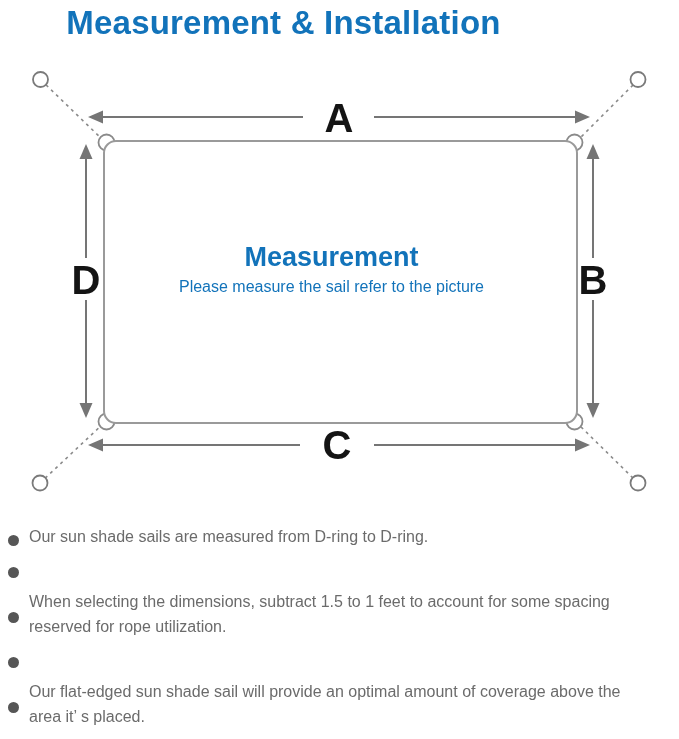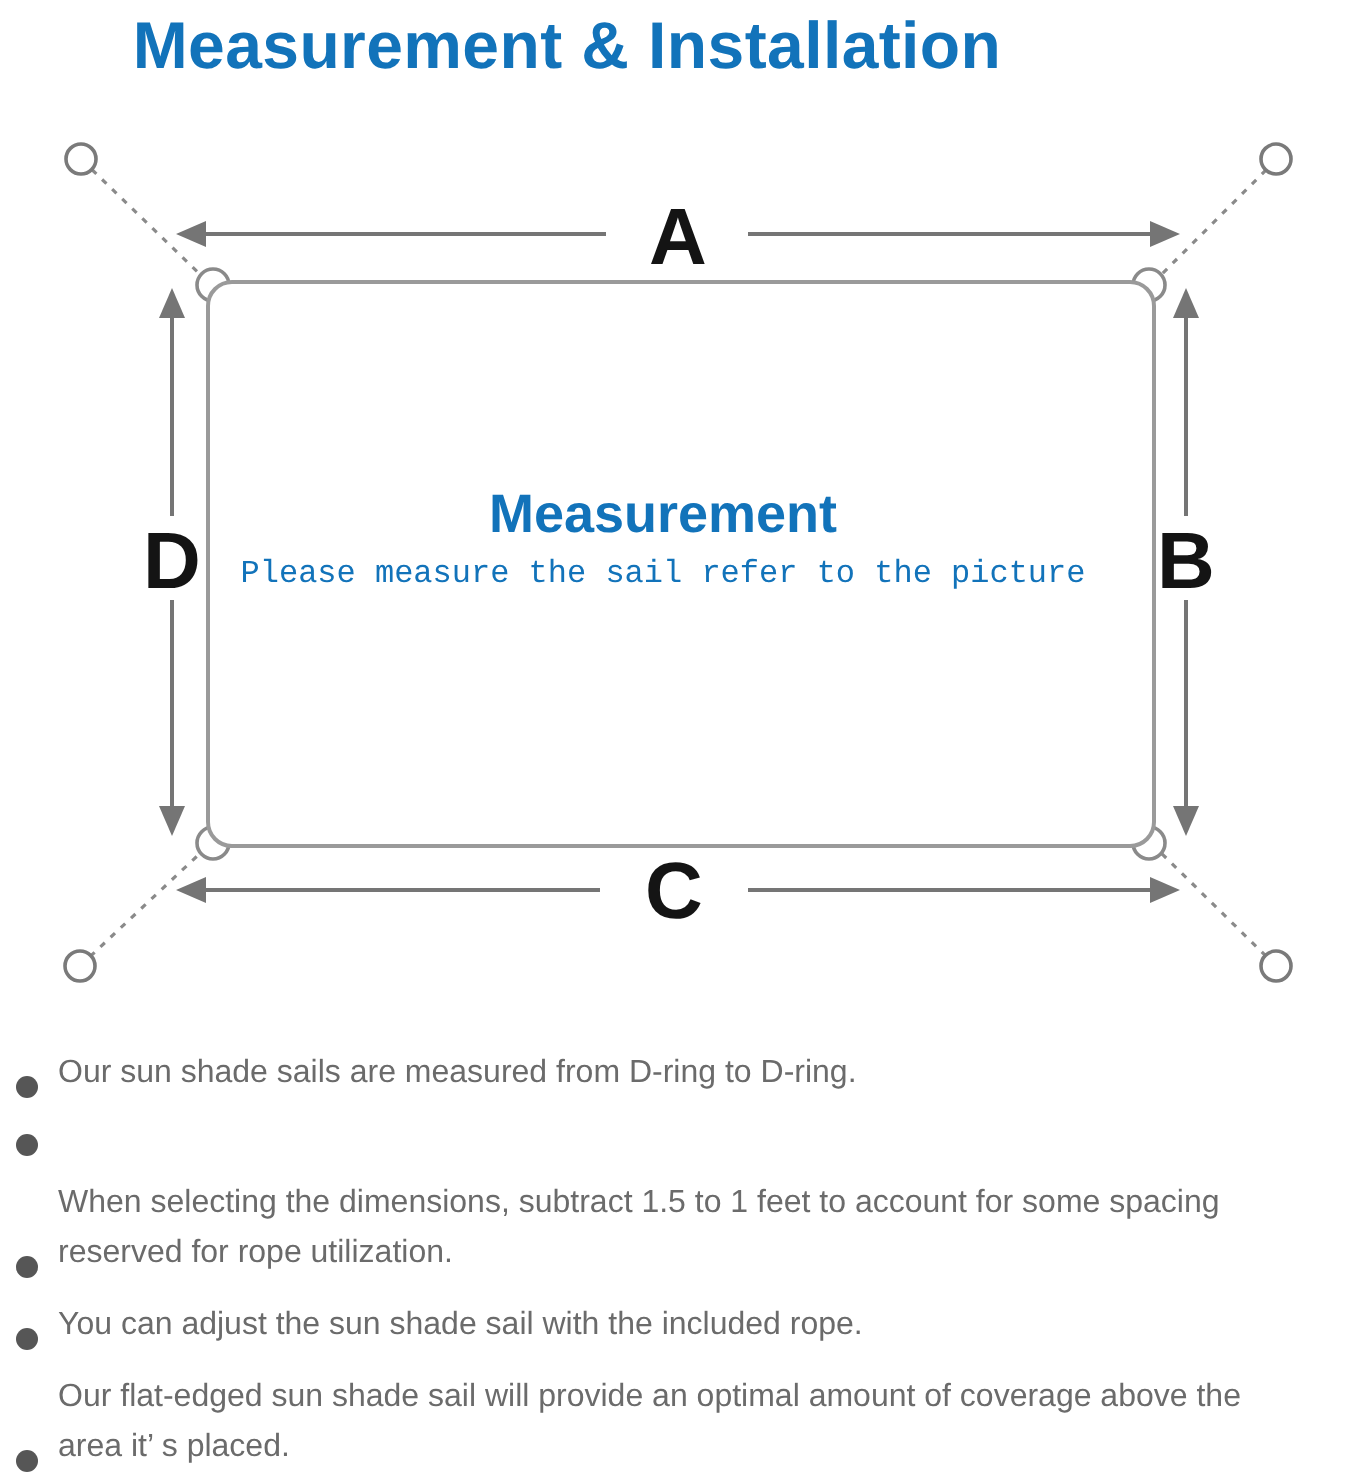--- a/index.html
+++ b/index.html
@@ -9,25 +9,25 @@
 
   .title{position:absolute;top:0;left:0;width:567px;text-align:center;
          font-size:33px;font-weight:700;color:#1273ba;line-height:46px;
          letter-spacing:0.2px;margin:0;}
 
   .diagram{position:absolute;top:60px;left:0;width:679px;height:460px;}
   .diagram svg{position:absolute;top:0;left:0;}
 
   .center-text{position:absolute;top:181px;left:0;width:663px;text-align:center;}
   .ct-title{font-size:27px;font-weight:700;color:#1273ba;line-height:32px;}
-  .ct-sub{font-size:16px;color:#1273ba;margin-top:4px;line-height:20px;font-family:Liberation Mono, monospace;}
+  .ct-sub{font-size:16px;color:#1273ba;margin-top:4px;line-height:20px;}
 
   .bullets{position:absolute;top:524px;left:8px;width:648px;margin:0;padding:0;
            list-style:none;}
-  .bullets li{display:flex;align-items:flex-end;margin:0 0 11px 0;}
+  .bullets li{display:flex;align-items:center;margin:0 0 11px 0;}
   .dot{flex:0 0 11px;width:11px;height:11px;border-radius:50%;background:#565656;
        margin:7px 10px 0 0;}
   .btext{font-size:16px;color:#6b6b6b;line-height:25px;}
 </style>
 </head>
 <body>
 
 <div class="page">
 
   <h1 class="title">Measurement &amp; Installation</h1>
@@ -100,21 +100,20 @@
     </li>
     <li>
       <span class="dot"></span>
     </li>
     <li>
       <span class="dot"></span>
       <span class="btext">When selecting the dimensions, subtract 1.5 to 1 feet to account for some spacing reserved for rope utilization.</span>
     </li>
     <li>
       <span class="dot"></span>
-      <span class="btext">You can adjust the sun shade sail with the included rope.</span>
     </li>
     <li>
       <span class="dot"></span>
       <span class="btext">Our flat-edged sun shade sail will provide an optimal amount of coverage above the area it’ s placed.</span>
     </li>
   </ul>
 
 </div>
 
 </body></html>

